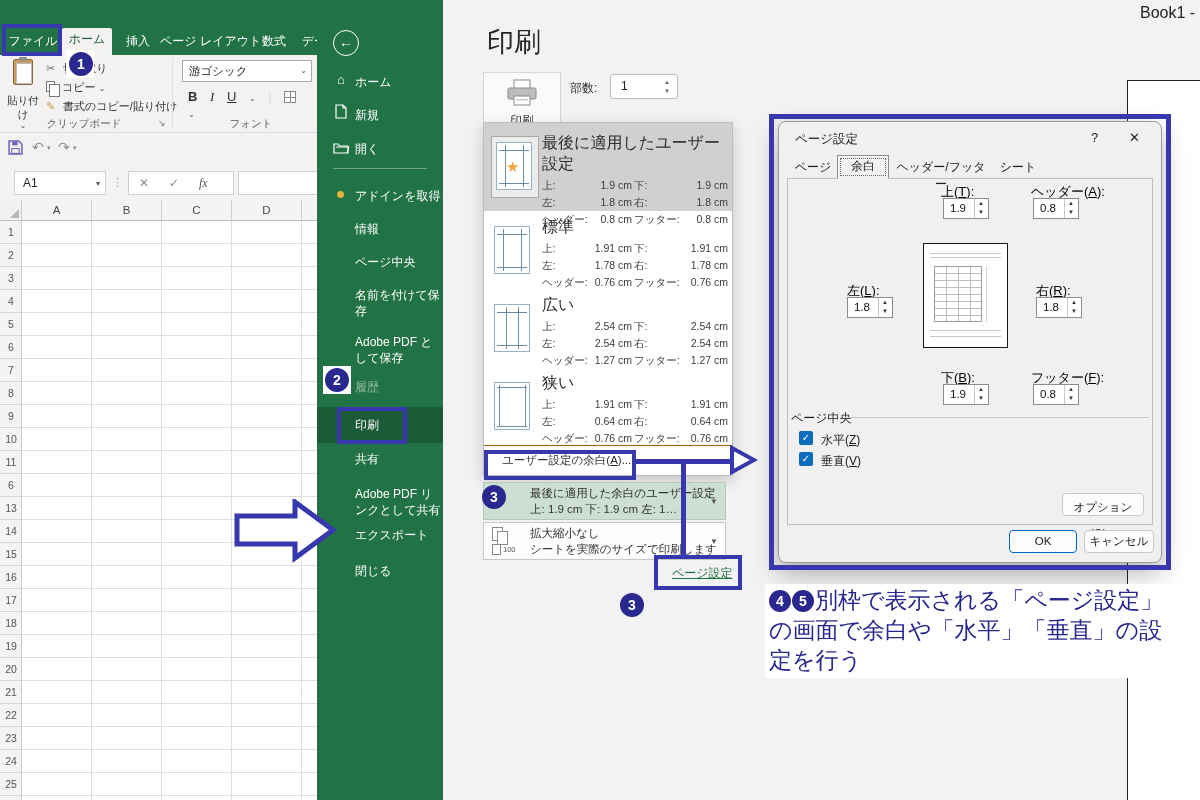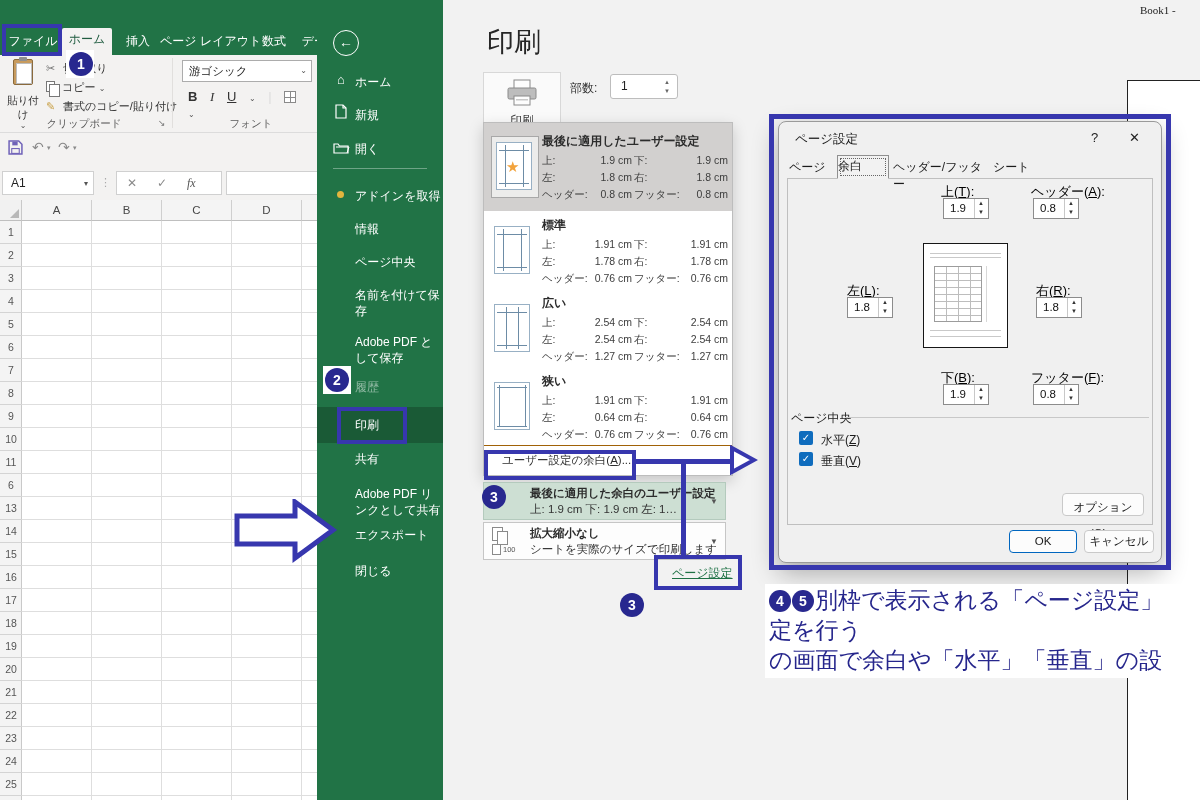--- a/index.html
+++ b/index.html
@@ -38,21 +38,21 @@
   .b-bold{font-weight:bold}
   .i-ital{font-style:italic;font-family:"Liberation Serif",serif}
   .u-und{text-decoration:underline}
   .borders-ico{display:inline-block;width:12px;height:12px;border:1px solid #8a8a8a;vertical-align:-2px;background:
     linear-gradient(#8a8a8a,#8a8a8a) center/100% 1px no-repeat,
     linear-gradient(#8a8a8a,#8a8a8a) center/1px 100% no-repeat,#fff}
   .qat{position:absolute;left:0;top:133px;width:100%;height:34px;background:#f3f2f1}
   .qat .ico{position:absolute;color:#8a8a8a;font-size:14px}
   .qat-bar{position:absolute;left:86px;top:146px;width:10px;height:2px;background:#777}
   .qat-bar::after{content:"▾";position:absolute;left:1px;top:1px;font-size:7px;color:#777}
-  .frow{position:absolute;left:0;top:167px;width:100%;height:33px;background:#f3f2f1}
+  .frow{position:absolute;left:12px;top:167px;width:100%;height:33px;background:#f3f2f1}
   .namebox{position:absolute;left:2px;top:4px;width:92px;height:24px;background:#fff;border:1px solid #d0d0d0;font-size:12px;color:#222;line-height:22px;padding-left:8px}
   .namebox .chev{position:absolute;right:5px;top:8px}
   .fxbox{position:absolute;left:116px;top:4px;width:106px;height:24px;background:#fff;border:1px solid #d0d0d0}
   .fxbox span{position:absolute;top:4px;font-size:12px;color:#8a8a8a}
   .ffield{position:absolute;left:226px;top:4px;width:94px;height:24px;background:#fff;border:1px solid #d0d0d0}
   .dots{position:absolute;left:100px;top:9px;color:#aaa;font-size:11px}
   .colhdr{position:absolute;left:0;top:200px;width:100%;height:21px}
   .corner{position:absolute;left:0;top:0;width:22px;height:21px;background:#f1f1f1;border-right:1px solid #c9c9c9;border-bottom:1px solid #bfbfbf}
   .corner::after{content:"";position:absolute;right:2px;bottom:2px;border-left:9px solid transparent;border-bottom:9px solid #b8b8b8}
   .chcell{position:absolute;top:0;width:70px;height:21px;background:#f4f4f4;border-right:1px solid #cfcfcf;border-bottom:1px solid #bfbfbf;font-size:11.5px;color:#474747;text-align:center;line-height:20px}
@@ -68,21 +68,21 @@
   .nav-ico{position:absolute;left:15px;width:18px;text-align:center;color:#fff}
   .back-circle{position:absolute;left:16px;top:30px;width:26px;height:26px;border:1.6px solid #fff;border-radius:50%;text-align:center;line-height:23px;font-size:14px;color:#fff}
   .nav-divider{position:absolute;left:16px;top:168px;width:94px;height:1px;background:rgba(255,255,255,.35)}
   .addin-dot{position:absolute;left:20px;top:191px;width:7px;height:7px;border-radius:50%;background:#e2b53e}
   .nav-disabled{color:rgba(255,255,255,.5)}
   .nav-active-row{position:absolute;left:0;top:407px;width:126px;height:36px;background:var(--nav-active)}
 
   
   #bsmain{position:absolute;left:443px;top:0;width:757px;height:800px;background:#f2f2f2;z-index:1;overflow:hidden}
   .preview-page{position:absolute;left:684px;top:80px;width:200px;height:760px;background:#fff;border-left:1.5px solid #222;border-top:1.5px solid #222}
-  .bk-title{position:absolute;left:697px;top:4px;font-size:11px;color:#222;font-family:Liberation Serif, serif}
+  .bk-title{position:absolute;left:697px;top:4px;font-size:16px;color:#222;font-family:Liberation Sans, sans-serif}
   .print-title{position:absolute;left:44px;top:24px;font-size:27px;color:#262626}
   .print-big-btn{position:absolute;left:40px;top:72px;width:78px;height:56px;background:#fafafa;border:1px solid #d8d8d8;text-align:center;padding-top:6px}
   .print-big-btn .lbl{font-size:11.5px;color:#333;margin-top:2px}
   .copies-lbl{position:absolute;left:127px;top:80px;font-size:12px;color:#333}
   .copies-spin{position:absolute;left:167px;top:74px;width:68px;height:25px;background:#fff;border:1px solid #bdbdbd;border-radius:3px}
   .copies-spin .val{position:absolute;left:10px;top:4px;font-size:12px;color:#222}
   .copies-spin .ar{position:absolute;right:7px;font-size:6px;color:#666}
   .panel{position:absolute;left:40px;top:122px;width:250px;height:354px;background:#fff;border:1px solid #bdbdbd;box-shadow:0 5px 14px rgba(0,0,0,.18)}
   .preset{position:relative;height:78px}
   .preset.selected{height:88px;background:var(--sel-gray)}
@@ -93,44 +93,44 @@
   .picon i{position:absolute;background:#6d8ca6}
   .picon .v{width:1px;top:2px;bottom:2px}.picon .h{height:1px;left:2px;right:2px}
   .ic-custom .v1,.ic-normal .v1{left:8px}.ic-custom .v2,.ic-normal .v2{left:26px}
   .ic-custom .h1,.ic-normal .h1{top:7px}.ic-custom .h2,.ic-normal .h2{top:40px}
   .ic-wide .v1{left:11px}.ic-wide .v2{left:23px}.ic-wide .h1{top:7px}.ic-wide .h2{top:40px}
   .ic-narrow .v1{left:4px}.ic-narrow .v2{left:30px}.ic-narrow .h1{top:4px}.ic-narrow .h2{top:43px}
   .pstar{position:absolute;left:9px;top:15px;font-size:15px;color:#f2a33c;display:none}
   .ic-custom .pstar{display:block}
   .ptext{position:absolute;left:58px;top:6px;right:2px}
   .preset.selected .ptext{top:10px}
-  .pname{font-size:12px;font-weight:bold;color:#2c2c2c;margin-bottom:2px}
+  .pname{font-size:16px;font-weight:normal;color:#2c2c2c;margin-bottom:2px}
   .prow{display:grid;grid-template-columns:48px 44px 50px 46px;font-size:10.5px;color:#3d3d3d;line-height:17px}
   .prow .v{text-align:right;padding-right:2px}
   .panel-foot{position:absolute;left:0;bottom:0;width:100%;height:30px;border-top:1px solid #a16207;background:#fff}
   .custom-link{position:absolute;left:18px;top:7px;font-size:11.5px;color:#2e2e2e}
   .bs-btn{position:absolute;left:40px;width:243px;height:38px;border:1px solid #c6c6c6;background:#fdfdfd}
-  .bs-btn .l1{position:absolute;left:46px;top:3px;font-size:11.5px;font-weight:bold;color:#2b2b2b;white-space:nowrap}
+  .bs-btn .l1{position:absolute;left:46px;top:3px;font-size:11.5px;font-weight:normal;color:#2b2b2b;white-space:nowrap}
   .bs-btn .l2{position:absolute;left:46px;top:19px;font-size:11.5px;color:#333;white-space:nowrap}
   .bs-btn .dd{position:absolute;right:7px;top:14px;font-size:8px;color:#555}
   #margins-btn{top:482px;background:var(--margins-btn);border-color:#b4cabd}
   #scaling-btn{top:522px}
   .scale-ico{position:absolute;left:8px;top:4px;width:34px;height:30px}
   .scale-ico .pg{position:absolute;width:11px;height:14px;border:1px solid #8a8a8a;background:#fff}
   .scale-ico .n{position:absolute;left:11px;top:18px;font-size:7.5px;color:#555}
   .scale-ico .pg3{left:0;top:17px;width:9px;height:11px}
   .pagesetup-link{position:absolute;left:229px;top:565px;font-size:12px;color:var(--link-green);text-decoration:underline}
 
   
   #dlg{position:absolute;left:778px;top:121px;width:384px;height:442px;background:#f0f0f0;border:1px solid #9a9a9a;border-radius:8px;box-shadow:0 10px 26px rgba(0,0,0,.3);z-index:5;font-size:12px;color:#1b1b1b}
   .dlg-title{position:absolute;left:16px;top:9px;font-size:12.5px}
   .dlg-help{position:absolute;left:312px;top:8px;font-size:13px;color:#222}
   .dlg-close{position:absolute;left:350px;top:8px;font-size:13px;color:#222}
   .dtabs{position:absolute;left:10px;top:33px;height:24px}
-  .dtab{position:absolute;top:4px;height:20px;font-size:12px;color:#1b1b1b}
+  .dtab{position:absolute;top:4px;height:20px;font-size:12px;text-align:center;color:#1b1b1b}
   .dtab.active{top:0;height:24px;background:#f2f2f2;border:1px solid #8f8f8f;border-bottom-color:#f2f2f2;outline:1px dotted #666;outline-offset:-4px;z-index:3;line-height:21px}
   .tabpage{position:absolute;left:8px;top:56px;width:366px;height:347px;border:1px solid #bfbfbf}
   .flabel{position:absolute;font-size:13px;color:#000000;white-space:nowrap}
   .spin{position:absolute;width:46px;height:21px;background:#fff;border:1px solid #8c8c8c}
   .spin .v{position:absolute;left:6px;top:3px;font-size:11.5px;color:#111}
   .spin .arrs{position:absolute;right:0;top:0;width:14px;height:19px;border-left:1px solid #c8c8c8}
   .spin .arrs span{position:absolute;left:3px;font-size:6px;color:#333}
   .pv{position:absolute;left:144px;top:121px;width:85px;height:105px;background:#fff;border:1.5px solid #161616}
   .pv .ln{position:absolute;left:6px;right:6px;height:1px;background:#c9c9c9}
   .pv .grid{position:absolute;left:10px;top:22px;width:48px;height:56px;border:1px solid #9c9c9c;
@@ -591,17 +591,17 @@
   </svg>
   <div class="vline"></div>
   <div class="badge" style="left:482px;top:485px">3</div>
   <div class="anno-box" style="left:654px;top:555px;width:88px;height:35px"></div>
   <div class="badge" style="left:620px;top:593px">3</div>
 
   <div class="anno-box" style="left:769px;top:114px;width:402px;height:456px;border-width:5px;z-index:6"></div>
 
   <div id="note">
     <span class="nbadge">4</span><span class="nbadge">5</span><span>別枠で表示される「ページ設定」</span>
+    <div>の画面で余白や「水平」「垂直」の設</div>
     <div>定を行う</div>
-    <div>の画面で余白や「水平」「垂直」の設</div>
   </div>
 
 </div>
 
 </body></html>

